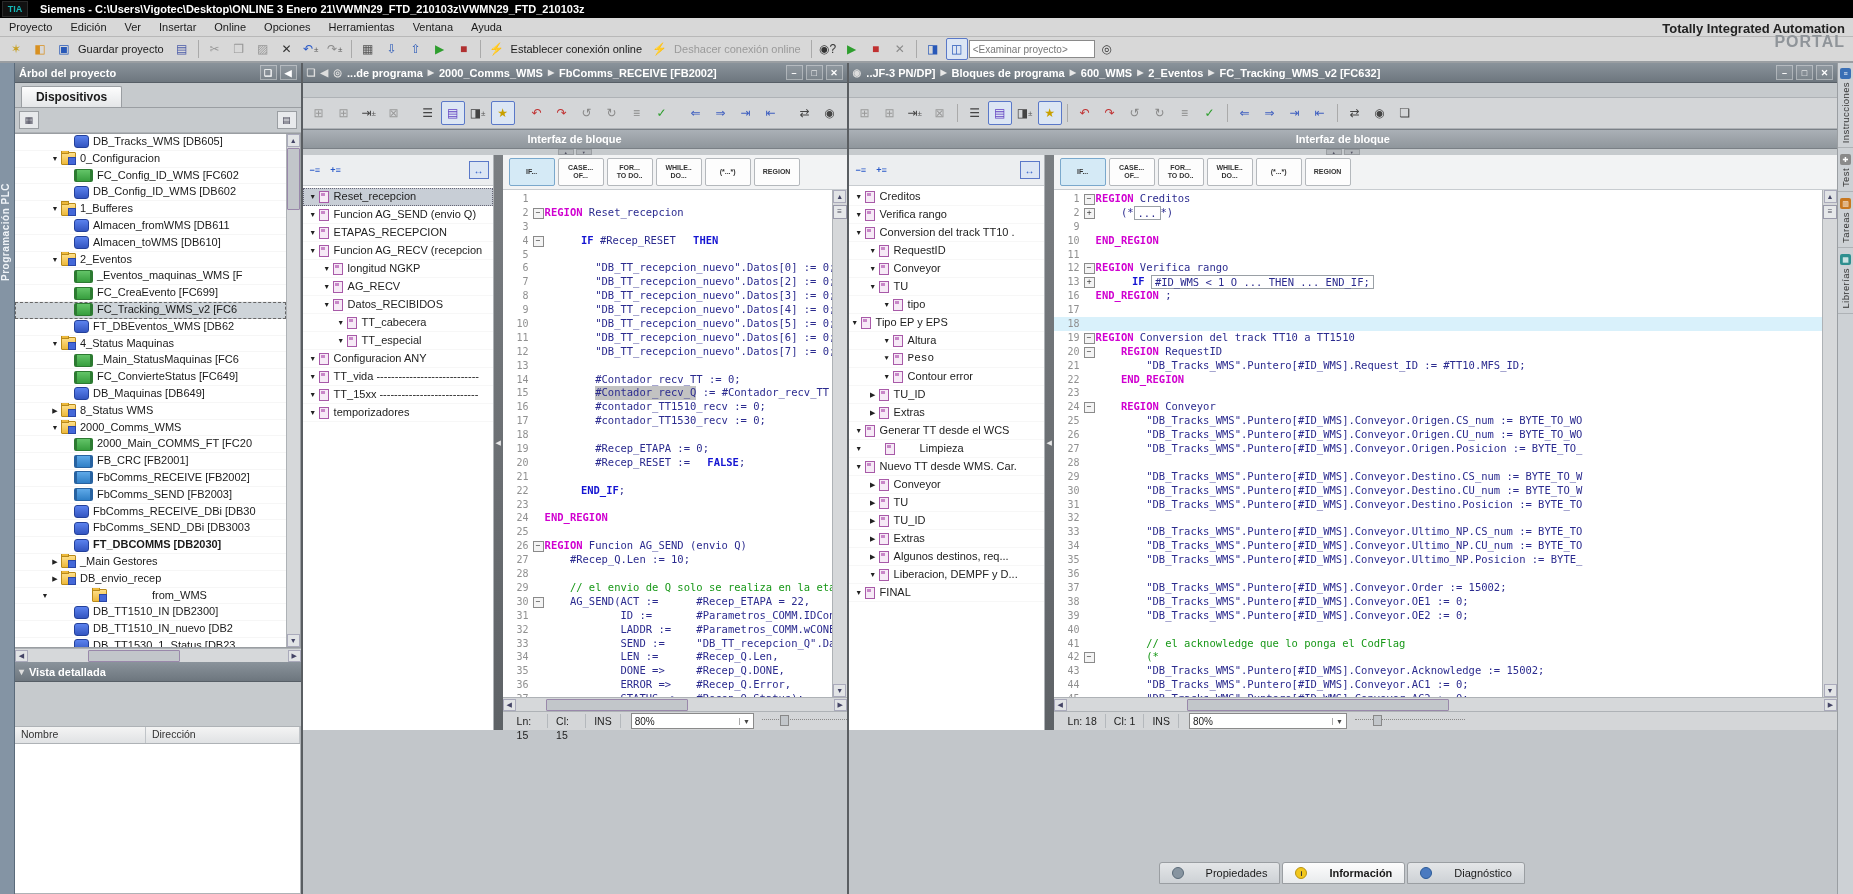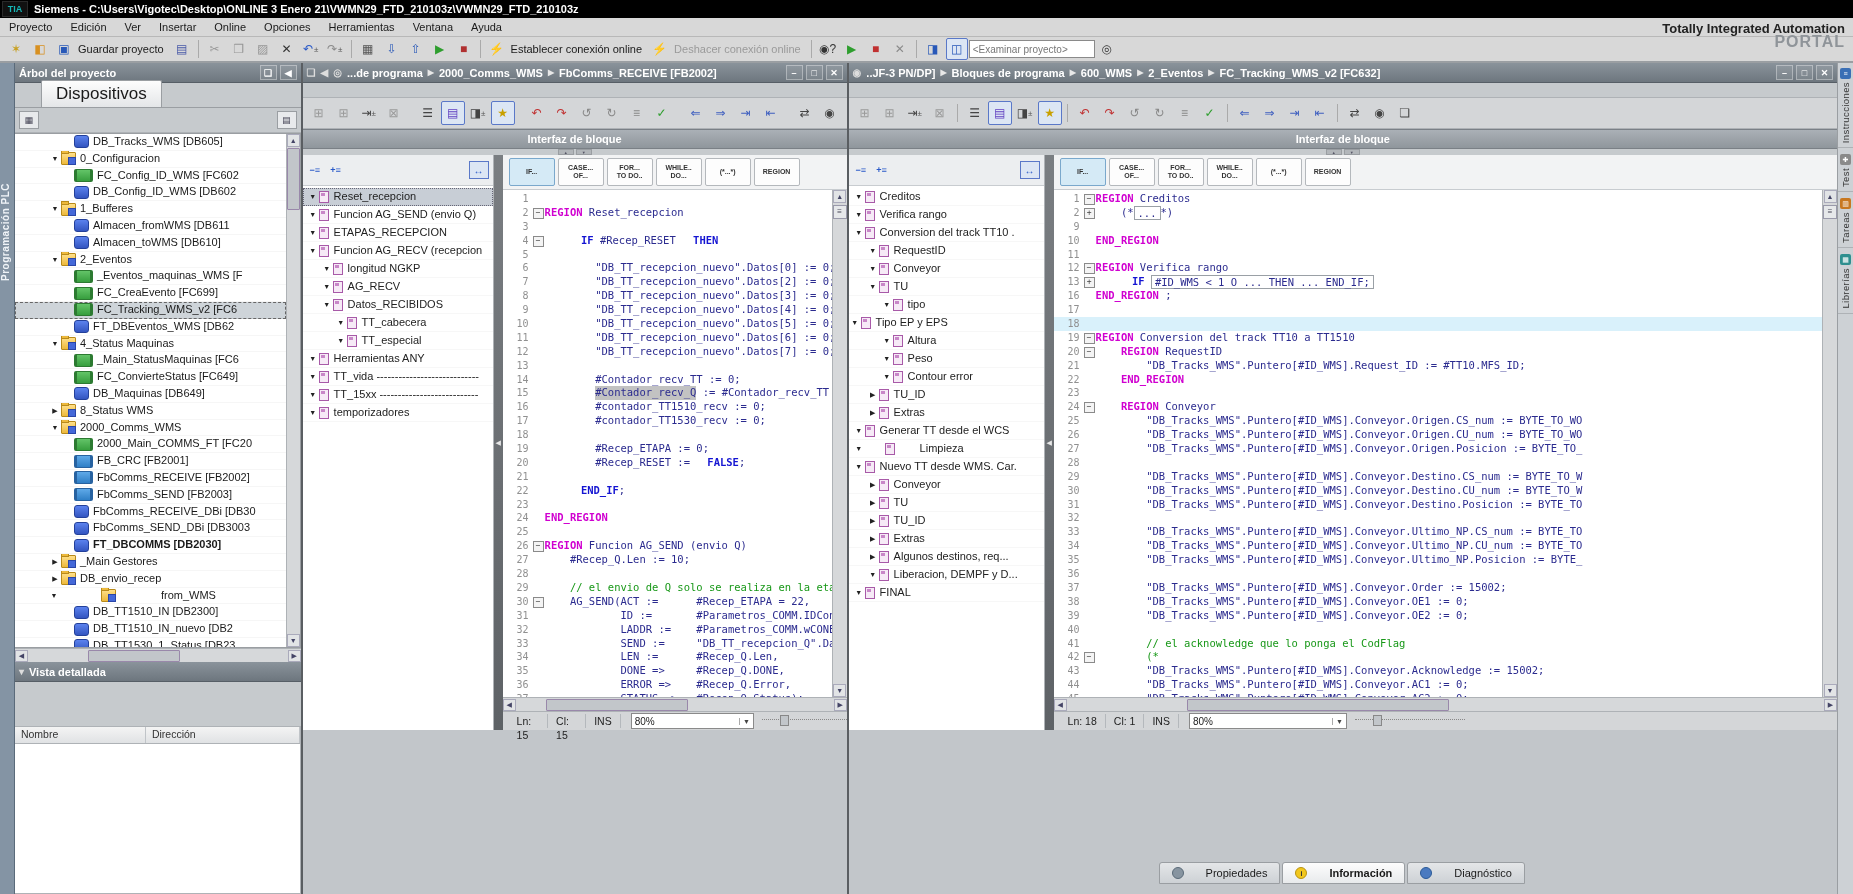--- a/index.html
+++ b/index.html
@@ -1,18 +1,18 @@
 <!DOCTYPE html>
 <html><head>
 <meta charset="utf-8">
 <style>
   html,body{margin:0;padding:0;background:#9aa0a6;font-family:"Liberation Sans",sans-serif;}
   #page{position:relative;width:1853px;height:894px;background:#c6cacd;overflow:hidden;font-size:11px;color:#1a1a1a;}
   
-  #titlebar{position:absolute;left:0;top:0;width:100%;height:18px;background:#000;color:#fff;display:flex;align-items:center;gap:6px;font-weight:bold;font-size:11px;}
+  #titlebar{position:absolute;left:0;top:0;width:100%;height:18px;background:#000;color:#fff;display:flex;align-items:center;gap:12px;font-weight:bold;font-size:11px;}
   #tia-logo{width:24px;height:14px;margin-left:2px;background:#111;color:#16b8b8;font-size:9px;font-weight:bold;display:flex;align-items:center;justify-content:center;border:1px solid #2a2a2a;}
   #menubar{position:absolute;left:0;top:18px;width:100%;height:18px;background:#d8d8d8;border-bottom:1px solid #b8b8b8;display:flex;align-items:center;}
   .menu-item{padding:2px 9px;cursor:default;}
   #toolbar{position:absolute;left:0;top:37px;width:100%;height:26px;background:#d8d8d8;border-bottom:2px solid #9a9ea2;display:flex;align-items:center;padding-left:4px;box-sizing:border-box;}
   .tb-btn{min-width:20px;height:20px;margin:0 1px;border:1px solid transparent;border-radius:2px;display:flex;align-items:center;justify-content:center;font-size:12px;background:transparent;}
   .tb-btn.drop::after{content:"±";font-size:8px;color:#555;margin-left:1px;}
   .tb-lbl{margin:0 6px 0 2px;font-size:11px;}
   .tb-lbl.dis{color:#9a9a9a;}
   .tb-sep{width:1px;height:18px;background:#aaa;margin:0 4px;}
   .tb-input{width:118px;height:16px;border:1px solid #8a8a8a;background:#fff;color:#777;font-size:10px;padding:0 3px;font-family:"Liberation Sans",sans-serif;}
@@ -26,21 +26,21 @@
   #left-strip .vtab{position:absolute;top:4px;left:0;width:14px;height:330px;color:#f0f4f8;font-size:10px;font-weight:bold;writing-mode:vertical-rl;transform:rotate(180deg);text-align:center;letter-spacing:.5px;}
   
   .phdr{height:19px;background:linear-gradient(#8a939b,#6d767e);border-bottom:1px solid #565e66;color:#fff;font-weight:bold;display:flex;align-items:center;padding:0 4px;gap:5px;white-space:nowrap;overflow:hidden;}
   .win-btns{margin-left:auto;display:flex;gap:3px;}
   .win-btns span{width:15px;height:13px;display:flex;align-items:center;justify-content:center;font-size:9px;color:#fff;border:1px solid rgba(255,255,255,.35);background:rgba(255,255,255,.08);}
   .bc-sep{font-size:8px;color:#e8e8e8;}
   .hdr-ico{font-size:10px;color:#ddd;}
   
   #left-panel{width:287px;background:#c6cacd;border-right:2px solid #5a5e62;display:flex;flex-direction:column;}
   #dev-tabs{height:24px;display:flex;align-items:flex-end;border-bottom:1px solid #9a9ea2;background:#c6cacd;padding-left:6px;}
-  #dev-tab{background:linear-gradient(#fdfdfd,#e4e6e8);border:1px solid #9a9ea2;border-bottom:none;border-radius:2px 2px 0 0;padding:3px 14px;font-weight:normal;font-size:17px;margin-left:20px;}
+  #dev-tab{background:linear-gradient(#fdfdfd,#e4e6e8);border:1px solid #9a9ea2;border-bottom:none;border-radius:2px 2px 0 0;padding:3px 14px;font-weight:bold;font-size:12px;}
   #tree-tools{height:24px;border-bottom:1px solid #aeb2b6;display:flex;align-items:center;padding:0 4px;background:#c6cacd;}
   .mini-ico{width:18px;height:16px;border:1px solid #9a9ea2;background:#e8eaec;display:flex;align-items:center;justify-content:center;font-size:9px;color:#445;}
   #tree-wrap{height:513px;background:#fff;border:1px solid #9a9ea2;border-left:none;position:relative;display:flex;}
   #ptree{flex:1;overflow:hidden;}
   .trow{height:15.8px;line-height:15.8px;white-space:nowrap;overflow:hidden;display:flex;align-items:center;border-bottom:1px solid rgba(0,0,0,.035);}
   .trow.sel{background:#ced4d9;outline:1px dashed #666;outline-offset:-1px;}
   .ar{display:inline-block;width:12px;font-size:7px;color:#222;text-align:center;flex:none;}
   .ic{display:inline-block;width:13px;height:11px;margin-right:4px;border-radius:2px;flex:none;}
   .ic.db{background:linear-gradient(#5b82ee,#3355c0);border:1px solid #23409a;border-radius:3px;}
   .ic.fc{background:linear-gradient(#63c468,#379e3e);border:1px solid #2c7a31;border-left:3px solid #2c7a31;border-right:3px solid #2c7a31;}
@@ -328,21 +328,21 @@
             <div class="trow" style="padding-left: 34px;">
               <span class="ar">▶</span>
               <span class="ic folder"></span>
               <span>_Main Gestores</span>
             </div>
             <div class="trow" style="padding-left: 34px;">
               <span class="ar">▶</span>
               <span class="ic folder"></span>
               <span>DB_envio_recep</span>
             </div>
-            <div class="trow" style="padding-left: 33px; gap: 41px;">
+            <div class="trow" style="padding-left: 24px; gap: 41px;">
               <span class="ar">▼</span>
               <span class="ic folder"></span>
               <span>from_WMS</span>
             </div>
             <div class="trow" style="padding-left: 47px;">
               <span class="ar"></span>
               <span class="ic db"></span>
               <span>DB_TT1510_IN [DB2300]</span>
             </div>
             <div class="trow" style="padding-left: 47px;">
@@ -480,21 +480,21 @@
                   <span>TT_cabecera</span>
                 </div>
                 <div class="rrow" style="padding-left: 32px;">
                   <span class="ar">▼</span>
                   <span class="ric"></span>
                   <span>TT_especial</span>
                 </div>
                 <div class="rrow" style="padding-left: 4px;">
                   <span class="ar">▼</span>
                   <span class="ric"></span>
-                  <span>Herramientas ANY</span>
+                  <span>Configuracion ANY</span>
                 </div>
                 <div class="rrow" style="padding-left: 4px;">
                   <span class="ar">▼</span>
                   <span class="ric"></span>
                   <span>TT_vida ----------------------------</span>
                 </div>
                 <div class="rrow" style="padding-left: 4px;">
                   <span class="ar">▼</span>
                   <span class="ric"></span>
                   <span>TT_15xx ---------------------------</span>
@@ -687,21 +687,21 @@
                 <div class="rrow" style="">
                   <span class="ar">▼</span>
                   <span class="ric"></span>
                   <span>Tipo EP y EPS</span>
                 </div>
                 <div class="rrow" style="padding-left: 32px;">
                   <span class="ar">▼</span>
                   <span class="ric"></span>
                   <span>Altura</span>
                 </div>
-                <div class="rrow" style="padding-left: 32px;">
+                <div class="rrow" style="padding-left: 32px; font-family: Liberation Mono, monospace;">
                   <span class="ar">▼</span>
                   <span class="ric"></span>
                   <span>Peso</span>
                 </div>
                 <div class="rrow" style="padding-left: 32px;">
                   <span class="ar">▼</span>
                   <span class="ric"></span>
                   <span>Contour error</span>
                 </div>
                 <div class="rrow" style="padding-left: 18px;">

